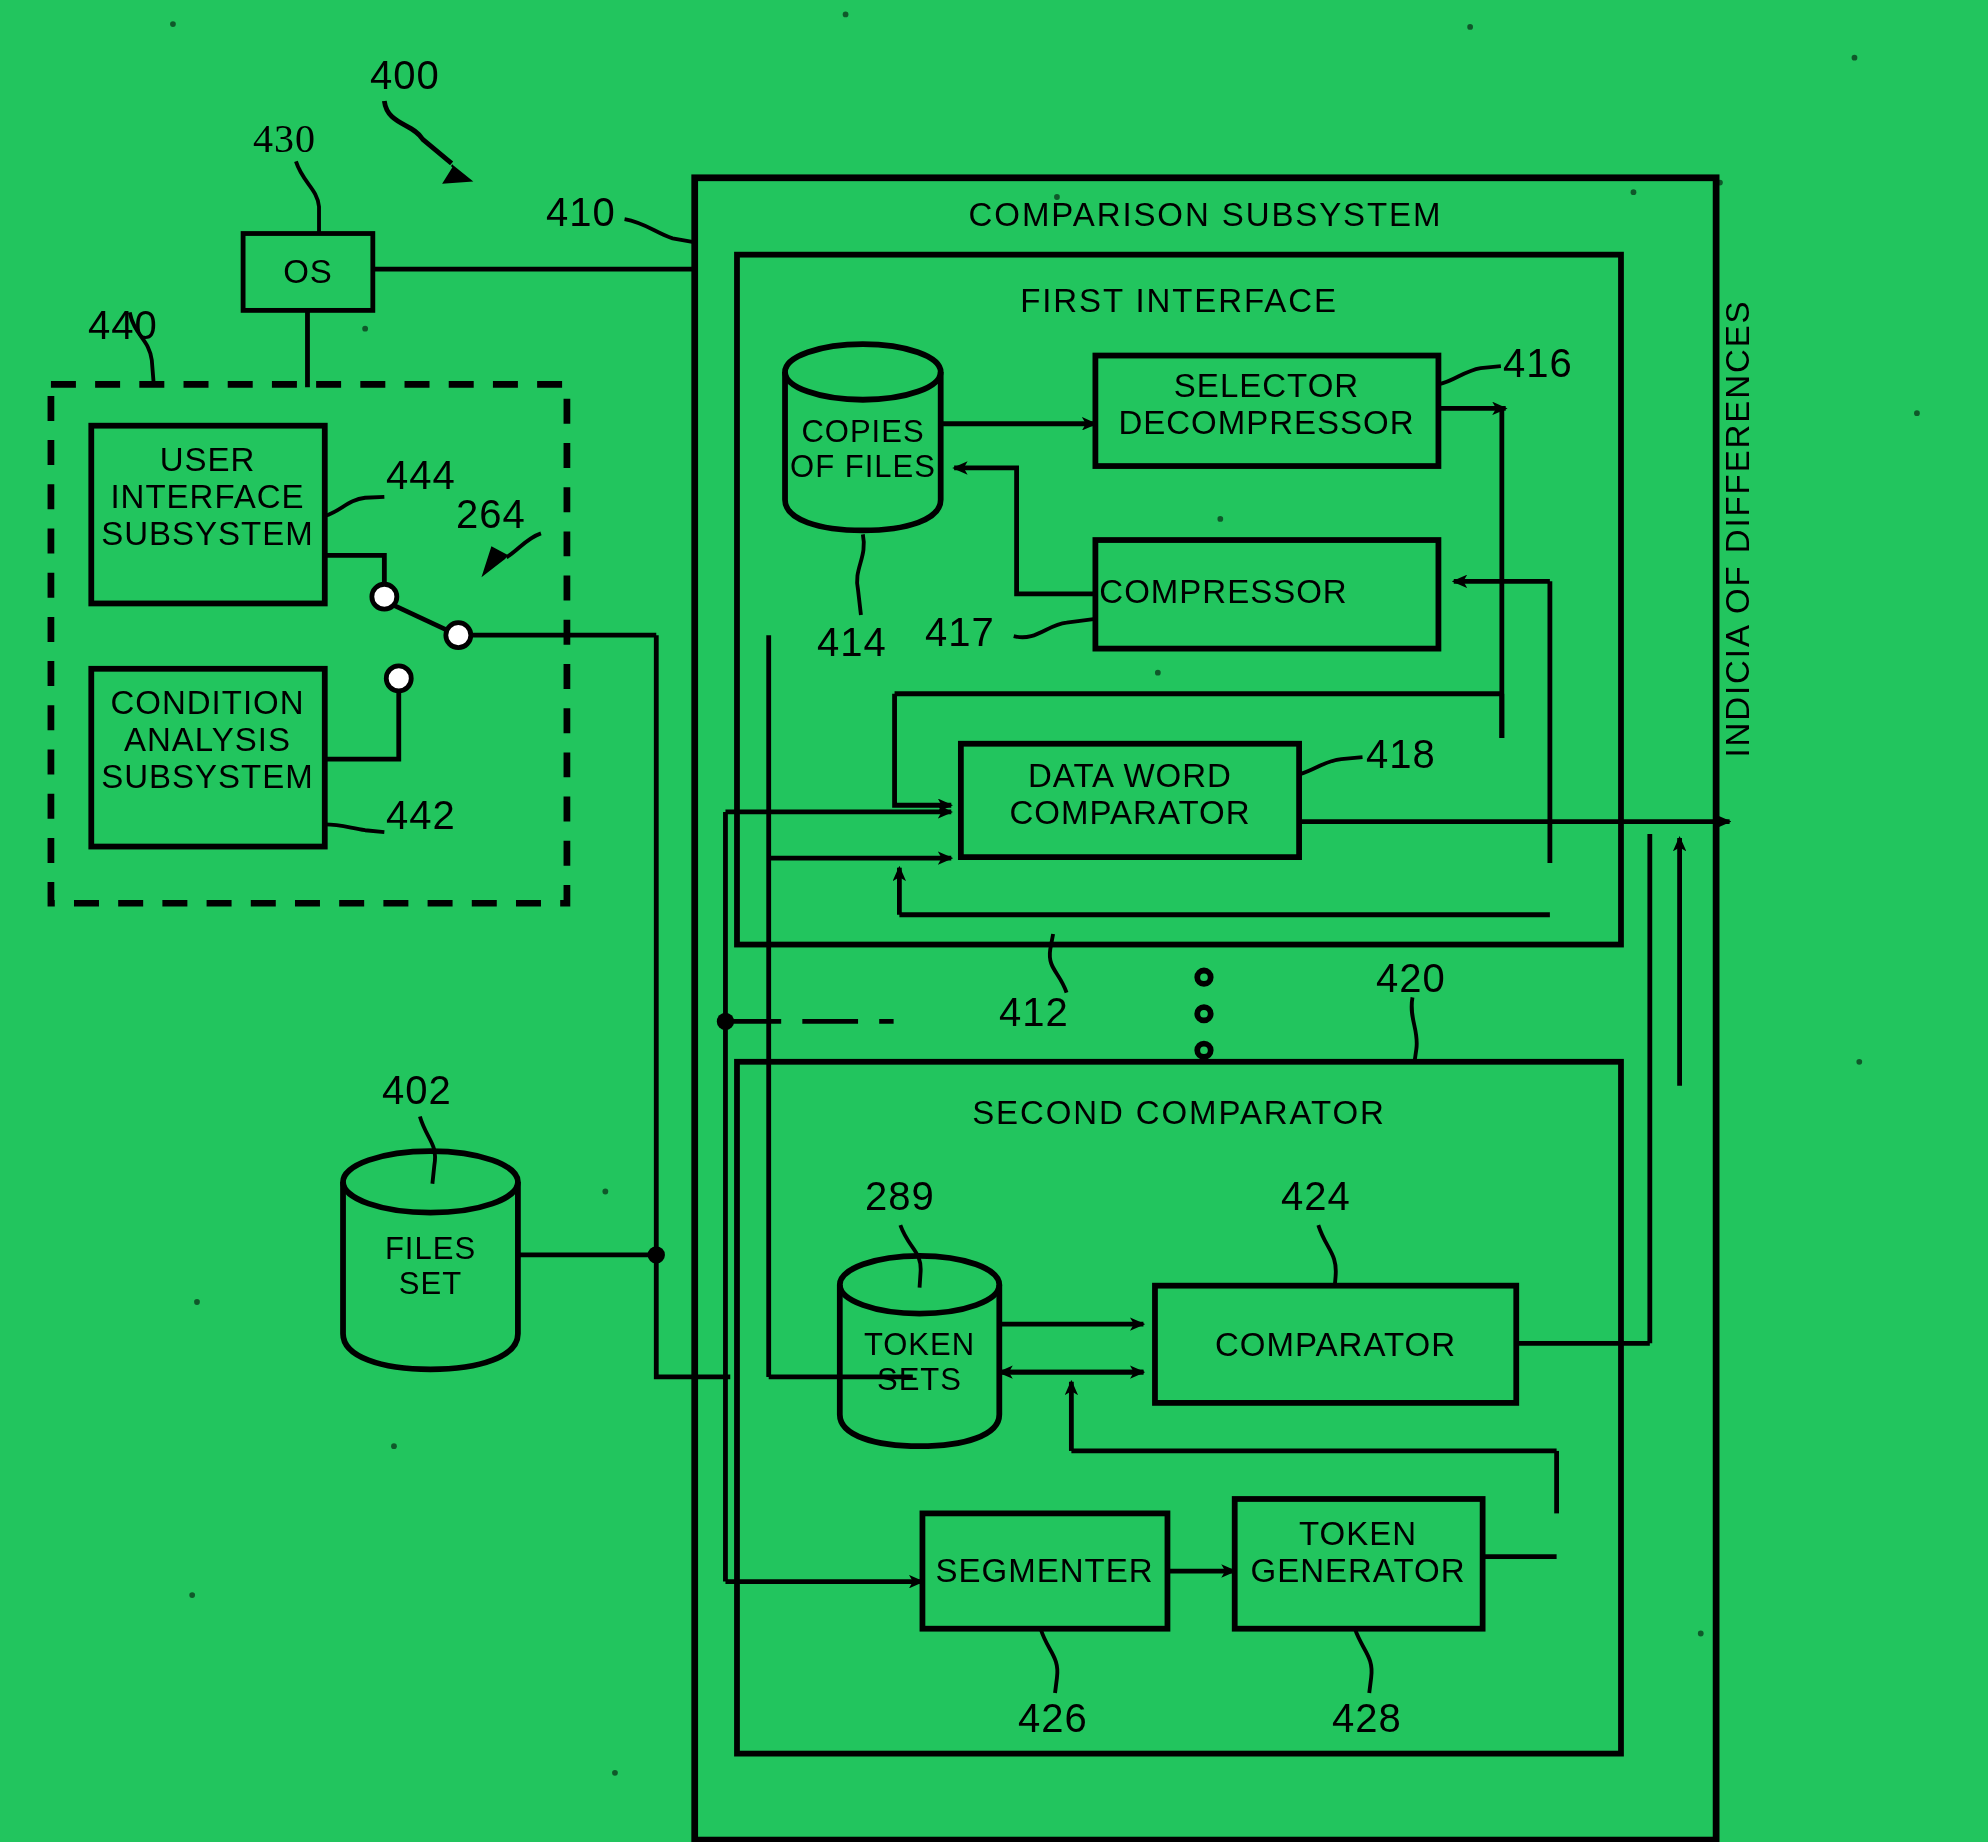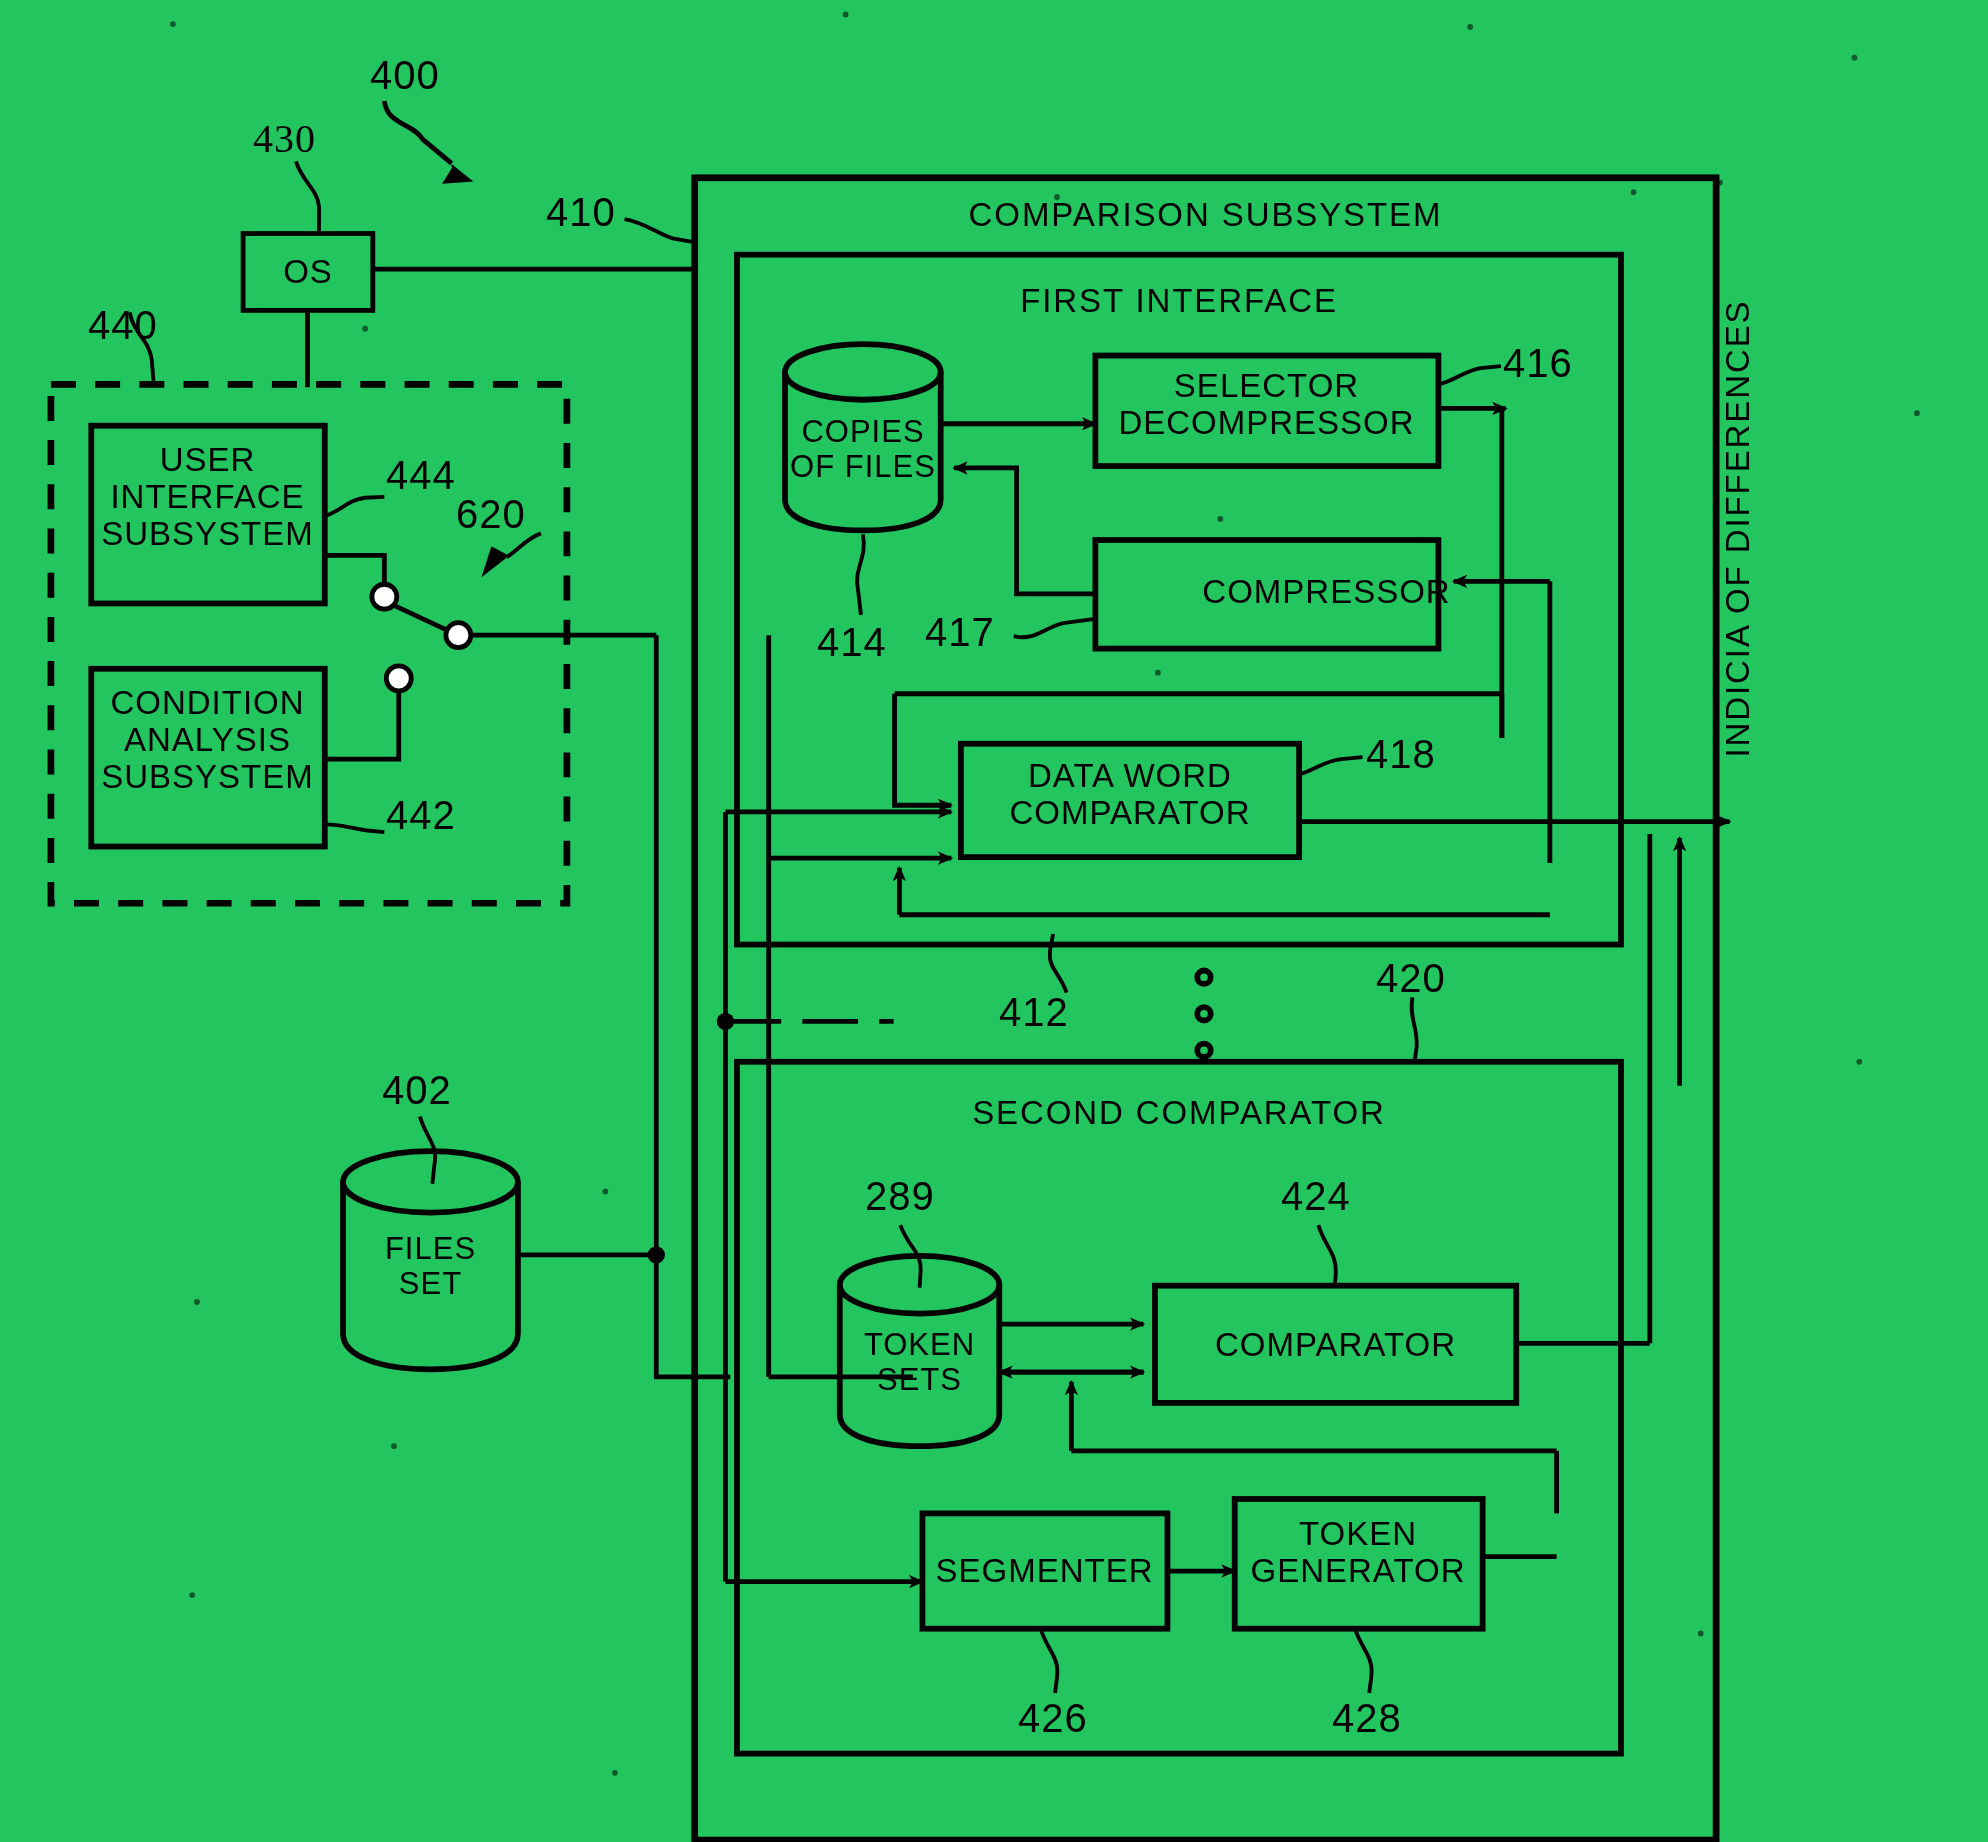--- a/index.html
+++ b/index.html
@@ -260,21 +260,21 @@
   <div class="lbl reflabel" style="left:370px; top:53px;">400</div>
 
   <div class="lbl reflabel" style="left:253px; top:117px;font-family:Liberation Serif, serif;">430</div>
 
   <div class="lbl reflabel" style="left:546px; top:190px;">410</div>
 
   <div class="lbl reflabel" style="left:88px; top:267px;margin-top:36px;">440</div>
 
   <div class="lbl reflabel" style="left:386px; top:453px;">444</div>
 
-  <div class="lbl reflabel" style="left:456px; top:492px;">620</div>
+  <div class="lbl reflabel" style="left:456px; top:492px;">264</div>
 
   <div class="lbl reflabel" style="left:386px; top:793px;">442</div>
 
   <div class="lbl reflabel" style="left:382px; top:1068px;">402</div>
 
   <div class="lbl reflabel" style="left:817px; top:620px;">414</div>
 
   <div class="lbl reflabel" style="left:1503px; top:341px;">416</div>
 
   <div class="lbl reflabel" style="left:925px; top:610px;">417</div>
@@ -319,21 +319,21 @@
   <div class="lbl cyl-label" style="left:785px; top:415px; width:156px;">
     <span style="white-space:pre-line;">COPIES
 OF FILES</span>
   </div>
 
   <div class="lbl boxlabel" style="left:1095px; top:368px; width:343px;">
     <span style="white-space:pre-line;margin-top:36px;">SELECTOR
 DECOMPRESSOR</span>
   </div>
 
-  <div class="lbl boxlabel" style="left:1155px; top:574px; width:343px;">COMPRESSOR</div>
+  <div class="lbl boxlabel" style="left:1052px; top:574px; width:343px;">COMPRESSOR</div>
 
   <div class="lbl boxlabel" style="left:961px; top:758px; width:338px;">
     <span style="white-space:pre-line;">DATA WORD
 COMPARATOR</span>
   </div>
 
   <div class="lbl titlelabel" style="left:737px; top:1095px; width:884px;">SECOND COMPARATOR</div>
 
   <div class="lbl cyl-label" style="left:840px; top:1328px; width:159px;">
     <span style="white-space:pre-line;">TOKEN

